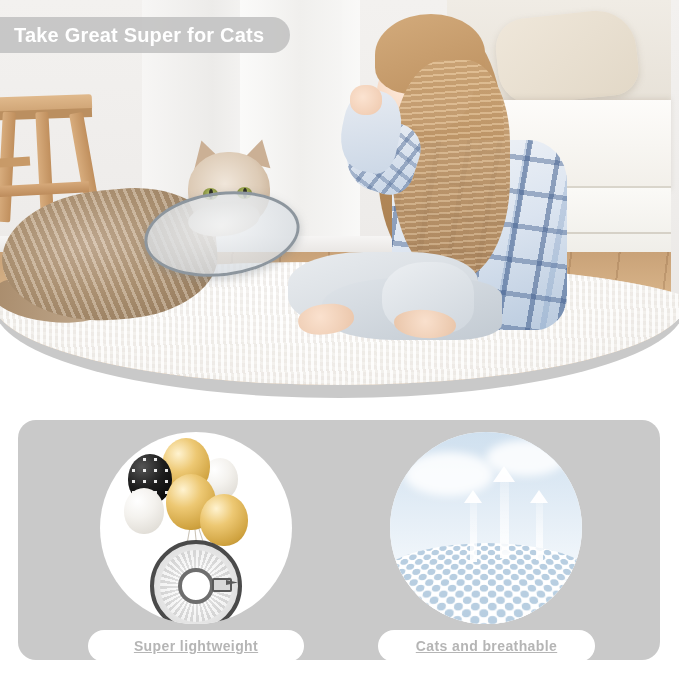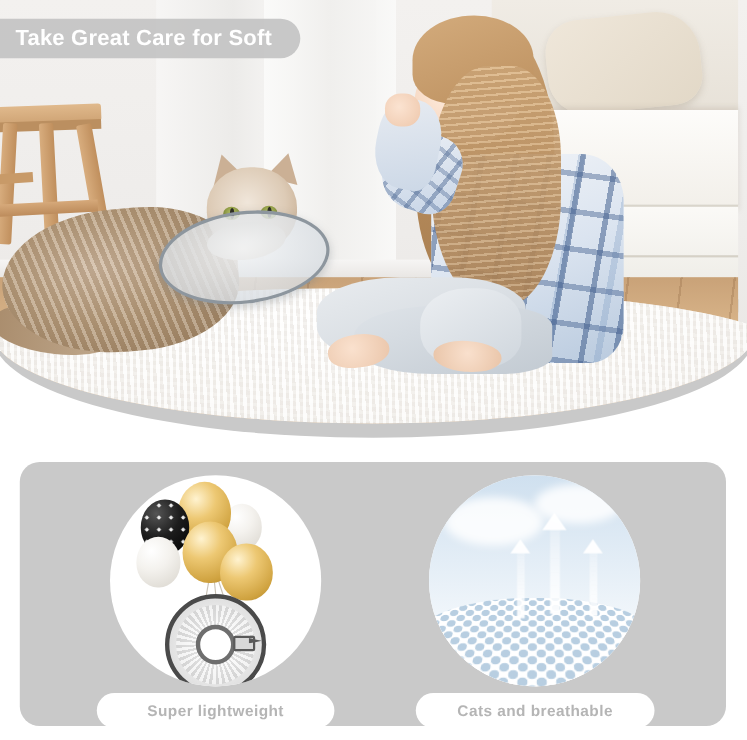--- a/index.html
+++ b/index.html
@@ -191,21 +191,21 @@
           #ffffff;}
   .arr-stem{position:absolute;background:linear-gradient(180deg,rgba(255,255,255,.25),rgba(255,255,255,.95));}
   .arr-head{position:absolute;width:0;height:0;border-left:11px solid transparent;
         border-right:11px solid transparent;border-bottom:16px solid rgba(255,255,255,.95);}
 
   
   .label{position:absolute;height:32px;background:#fff;border-radius:16px;
         display:flex;align-items:center;justify-content:center;}
   .lab-l{left:88px;top:630px;width:216px;}
   .lab-r{left:378px;top:630px;width:217px;}
-  .label span{color:#b5b5b5;font-size:14px;font-weight:bold;letter-spacing:.4px;}
+  .label span{color:#b5b5b5;font-size:14px;font-weight:bold;letter-spacing:.4px;text-decoration:underline;}
 </style>
 </head>
 <body>
 
 <div class="hero">
   <div class="hero-shadow"></div>
   <div class="hero-clip">
     <div class="wall"></div>
     <div class="curtain"></div>
     <div class="curtain2"></div>
@@ -267,21 +267,21 @@
     <div class="eye eye-r"></div>
     <div class="pupil pup-l"></div>
     <div class="pupil pup-r"></div>
     <div class="nose"></div>
     <div class="cone-in"></div>
     <div class="cone"></div>
   </div>
 </div>
 
 <div class="banner">
-  <span class="banner-text">Take Great Care for Soft</span>
+  <span class="banner-text">Take Great Super for Cats</span>
 </div>
 
 <div class="panel"></div>
 
 <div class="circle circ-l">
   <div class="string" style="left:86px;top:92px;height:46px;transform:rotate(10deg);"></div>
   <div class="string" style="left:96px;top:86px;height:52px;transform:rotate(-6deg);"></div>
   <div class="string" style="left:104px;top:90px;height:48px;transform:rotate(-18deg);"></div>
 
   <div class="bal b-white" style="left:102px;top:26px;width:36px;height:42px;"></div>

